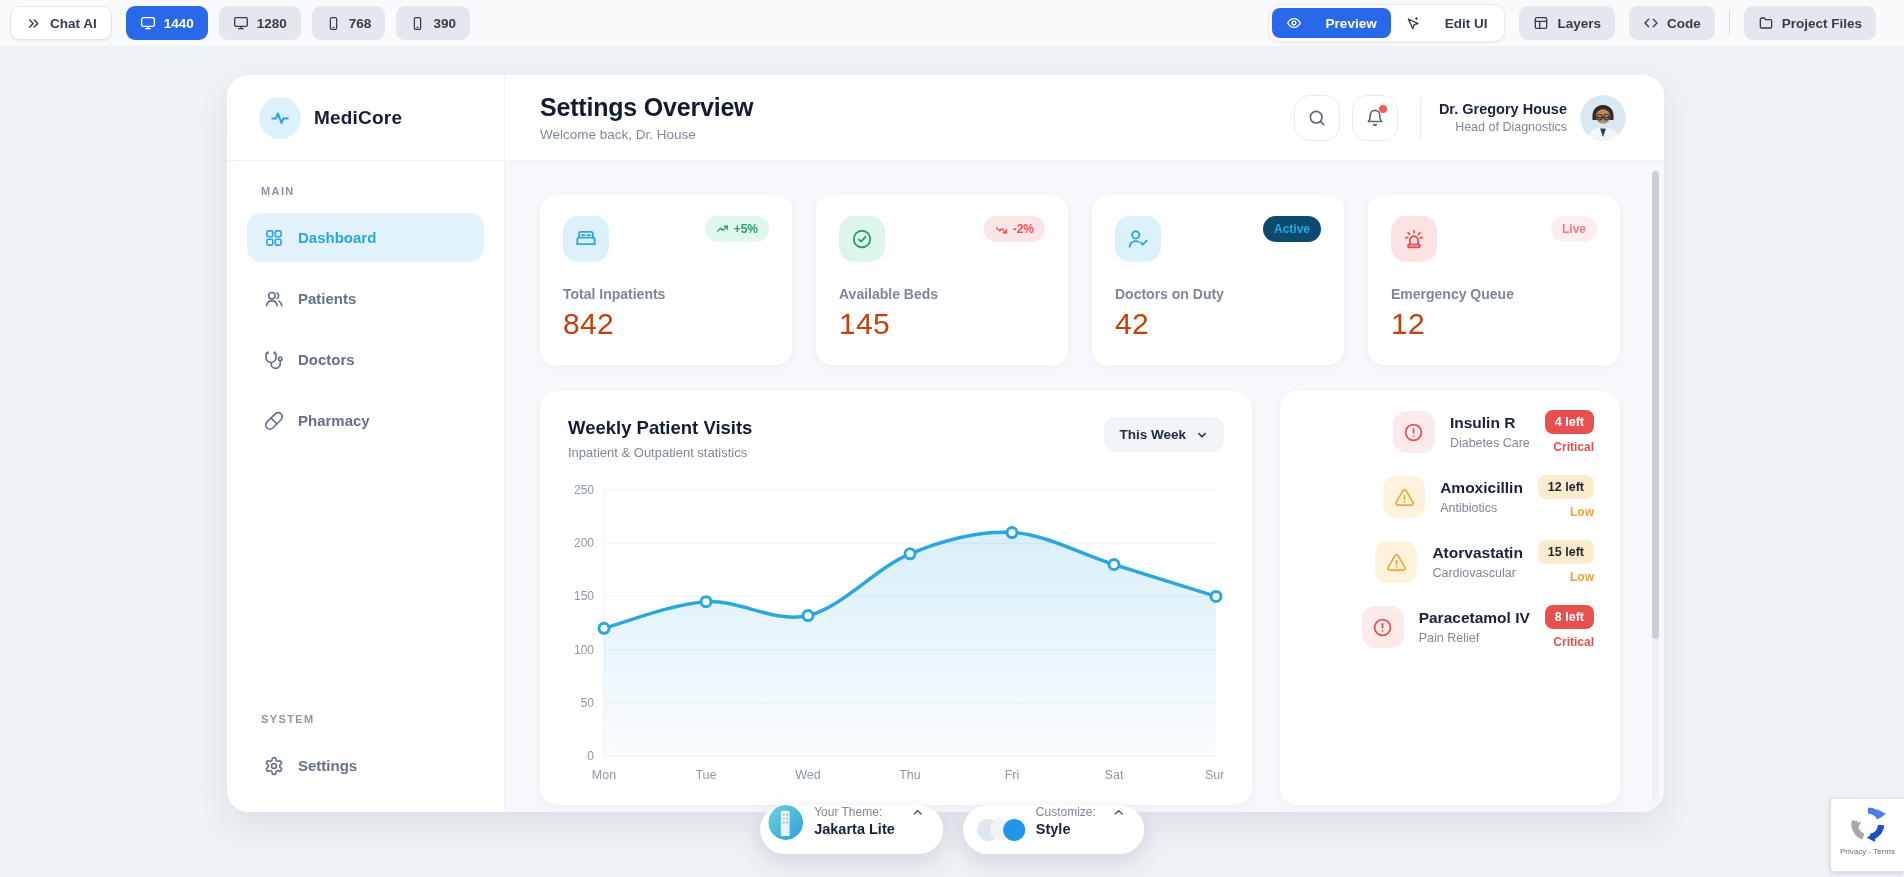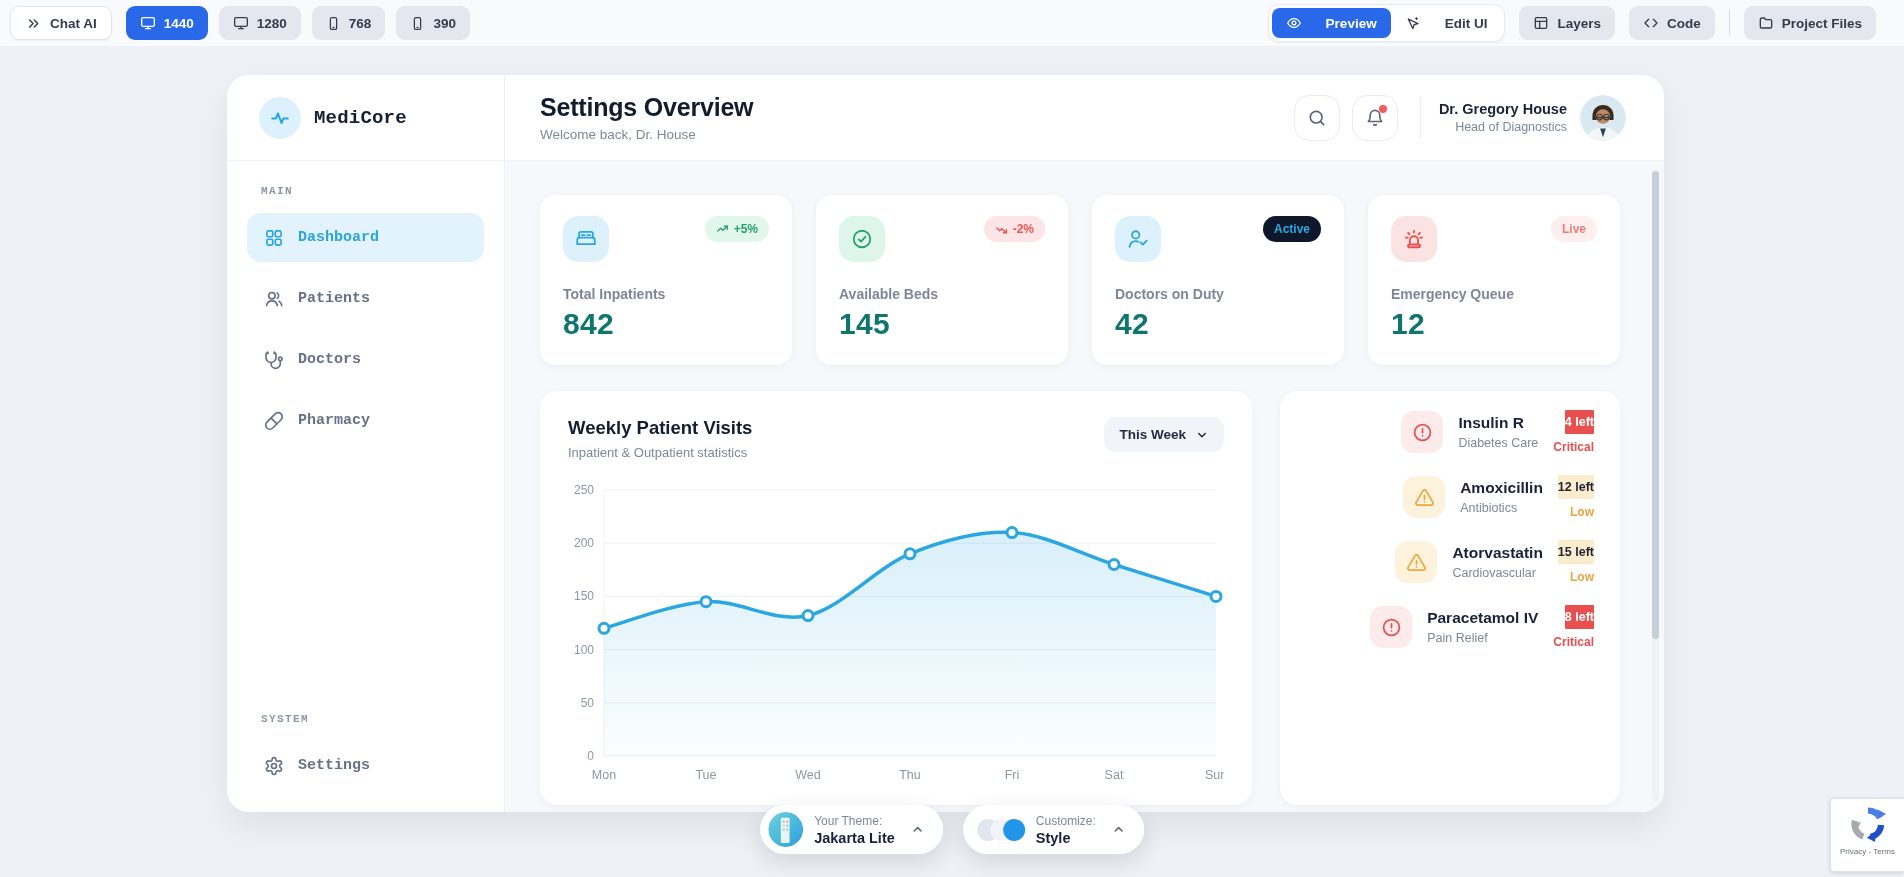--- a/index.html
+++ b/index.html
@@ -29,21 +29,21 @@
   .seg .btn { height:30px; border-radius:8px;gap:24px; }
   .seg .btn.inactive { background:transparent; }
   .tb-divider { width:1px; height:26px; background:#d8dde4; }
 
   
   .canvas { position:absolute; left:227px; top:75px; width:1437px; height:737px;
     background:#fff; border-radius:22px; overflow:hidden; display:flex;
     box-shadow:0 14px 34px rgba(20,35,70,.07); }
 
   
-  .sidebar { width:278px; flex:none; display:flex; flex-direction:column; border-right:1px solid #eef1f6; background:#fff;font-family:Liberation Mono, monospace; }
+  .sidebar { width:278px; flex:none; display:flex; flex-direction:column; border-right:1px solid #eef1f6; background:#fff; }
   .logo-row { height:86px; flex:none; display:flex; align-items:center; gap:13px; padding-left:32px; border-bottom:1px solid #eef1f6; }
   .logo-mark { width:42px; height:42px; border-radius:50%; background:#ddf1fc; display:flex; align-items:center; justify-content:center; color:#2aa7e0; }
   .brand { font-size:19px; font-weight:bold; color:#151e35; letter-spacing:.2px; }
   .nav { flex:1; display:flex; flex-direction:column; padding:24px 20px 22px; }
   .nav-label { font-size:11px; font-weight:bold; letter-spacing:1.4px; color:#8d96a8; margin:0 0 16px 14px; }
   .nav-item { height:49px; margin-bottom:12px; display:flex; align-items:center; gap:14px; padding-left:17px;
     border-radius:14px; color:#66718a; font-size:15px; font-weight:bold; cursor:pointer; }
   .nav-item.active { background:#e2f3fd; color:#2ba4e2; }
   .nav-spacer { flex:1; }
 
@@ -74,24 +74,24 @@
   .stat-card { flex:1; background:#fff; border-radius:16px; padding:21px 23px; height:170px;
     box-shadow:0 2px 8px rgba(25,40,80,.04); }
   .stat-top { display:flex; align-items:flex-start; justify-content:space-between; }
   .tile { width:46px; height:46px; border-radius:15px; display:flex; align-items:center; justify-content:center; }
   .tile-blue { background:#ddf1fc; color:#2aa7e0; }
   .tile-green { background:#def5e9; color:#27a36a; }
   .tile-red { background:#fbe3e3; color:#e8504f; }
   .badge { display:flex; align-items:center; gap:5px; padding:6px 11px; border-radius:999px; font-size:12px; font-weight:bold; }
   .badge-up { background:#e1f6ec; color:#27a36a; }
   .badge-down { background:#fde5e7; color:#ef5350; }
-  .badge-active { background:#0f172a; color:#2aa7e0; }
+  .badge-active { background:#0c4a6e; color:#2aa7e0; }
   .badge-live { background:#fdeef0; color:#f07b7b; }
   .stat-label { margin-top:24px; font-size:14px; font-weight:bold; color:#7d8798; }
-  .stat-value { margin-top:5px; font-size:30px; font-weight:bold; color:#0f766e; letter-spacing:.3px; }
+  .stat-value { margin-top:5px; font-size:30px; font-weight:normal; color:#c2410c; letter-spacing:.3px; }
 
   
   .row2 { display:flex; gap:28px; align-items:flex-start; }
   .chart-card { width:712px; flex:none; background:#fff; border-radius:18px; padding:26px 28px 14px; height:414px;
     box-shadow:0 2px 8px rgba(25,40,80,.04); }
   .card-hdr { display:flex; align-items:flex-start; }
   .card-title { font-size:18.5px; font-weight:bold; color:#141d31; }
   .card-sub { font-size:13px; color:#7e8899; margin-top:6px; }
   .select-pill { margin-left:auto; display:flex; align-items:center; gap:9px; background:#f1f4f8;
     border-radius:12px; padding:10px 15px; font-size:13.5px; font-weight:bold; color:#222c42; cursor:pointer; }
@@ -103,31 +103,31 @@
   .arrow-btn { margin-left:auto; color:#2196e8; cursor:pointer; margin-top:6px; }
   .stock-list { padding:19px 26px; display:flex; flex-direction:column; gap:21px;align-items:flex-end; }
   .stock-item { display:flex; align-items:center; gap:15px; }
   .stock-tile { width:42px; height:42px; border-radius:13px; flex:none; display:flex; align-items:center; justify-content:center; }
   .sev-critical .stock-tile { background:#fdeaea; color:#e8504f; }
   .sev-low .stock-tile { background:#fdf3dd; color:#efa83c; }
   .stock-txt { min-width:0; }
   .stock-name { font-size:15.5px; font-weight:bold; color:#19223a; }
   .stock-cat { font-size:12.5px; color:#7e8898; margin-top:4px; }
   .stock-right { margin-left:auto; text-align:right; }
-  .qty-pill { display:inline-block; padding:5px 0; border-radius:1px; font-size:12.5px; font-weight:bold; }
+  .qty-pill { display:inline-block; padding:5px 10px; border-radius:8px; font-size:12.5px; font-weight:bold; }
   .sev-critical .qty-pill { background:#e8504f; color:#fff; }
   .sev-low .qty-pill { background:#fbeccd; color:#1c2436; }
   .stock-status { font-size:12px; font-weight:bold; margin-top:6px; }
   .sev-critical .stock-status { color:#e8504f; }
   .sev-low .stock-status { color:#eda23b; }
 
   
   .float-bar { position:absolute; left:50%; top:805px; transform:translateX(-50%);
     display:flex; gap:20px; z-index:5; }
-  .float-pill { display:flex; align-items:center; gap:11px; height:49px; background:#fff; border-radius:26px;
+  .float-pill { display:flex; gap:11px; height:49px; background:#fff; border-radius:26px;
     padding:0 18px 0 8px; box-shadow:0 8px 22px rgba(20,35,70,.13); cursor:pointer; }
   .pill-thumb { width:35px; height:35px; border-radius:50%; overflow:hidden; flex:none; }
   .pill-lab { font-size:12px; color:#7e8899; }
   .pill-val { font-size:14.5px; font-weight:bold; color:#16203a; margin-top:2px; }
   .pill-chev { color:#5a6577; margin-left:4px; }
   .dots { display:flex; align-items:center; margin-left:2px; }
   .dots span { width:22px; height:22px; border-radius:50%; }
   .dots .d1 { background:#dfe6ee; }
   .dots .d2 { background:#f0f4f8; margin-left:-9px; }
   .dots .d3 { background:#2196e8; margin-left:-9px; }

